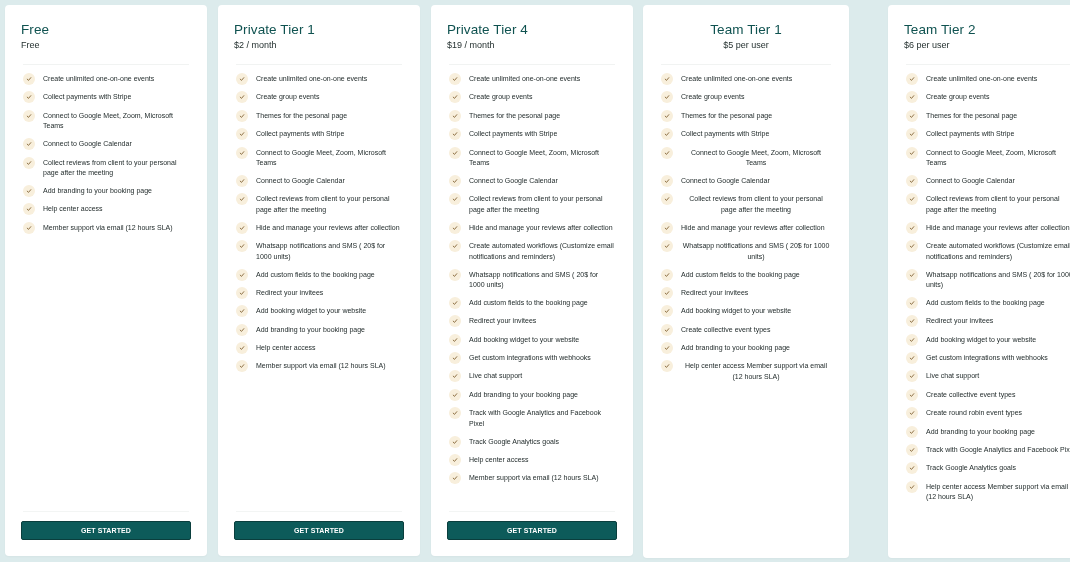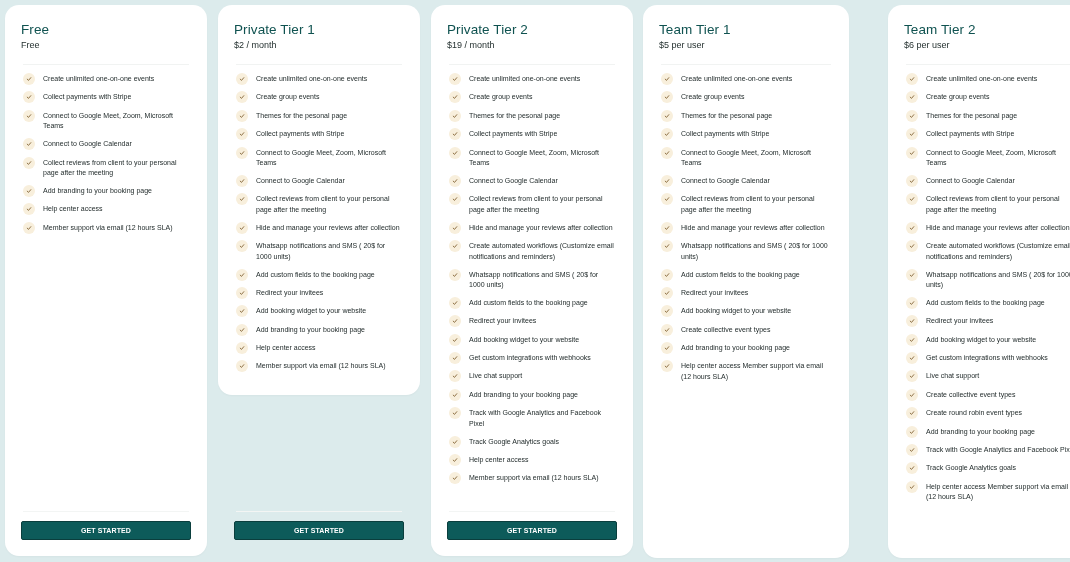--- a/index.html
+++ b/index.html
@@ -6,21 +6,21 @@
   html, body { width: 1070px; height: 562px; overflow: hidden; }
   body {
     background: #dcebec;
     font-family: "DejaVu Sans", "Liberation Sans", sans-serif;
     position: relative;
   }
   .card {
     position: absolute;
     top: 5px;
     background: #ffffff;
-    border-radius: 14px;
+    border-radius: 4px;
     padding: 17px 16px 0 16px;
     box-shadow: 0 1px 2px rgba(0,0,0,0.03);
   }
   .card-title {
     font-family: "Liberation Sans", sans-serif;
     font-size: 13.5px;
     color: #0f5250;
     font-weight: 400;
     letter-spacing: 0.1px;
     line-height: 16px;
@@ -161,21 +161,21 @@
             <path d="M2 5.2 L4.2 7.3 L8 2.8" fill="none" stroke="#7a5a2a" stroke-width="1.4" stroke-linecap="round" stroke-linejoin="round"></path>
           </svg>
         </span>
         <span class="feature-text">Member support via email (12 hours SLA)</span>
       </li>
     </ul>
   <div class="footer-divider" style="top:506px;"></div>
   <div class="cta" style="top:516px;">GET STARTED</div>
 </div>
 
-<div class="card" style="left:218px; width:202px; height:390px;">
+<div class="card" style="left:218px; width:202px; height:551px;">
   <div class="card-title">Private Tier 1</div>
   <div class="card-price">$2 / month</div>
   <div class="divider"></div>
   <ul class="features">
       <li class="feature">
         <span class="check">
           <svg viewBox="0 0 10 10">
             <path d="M2 5.2 L4.2 7.3 L8 2.8" fill="none" stroke="#7a5a2a" stroke-width="1.4" stroke-linecap="round" stroke-linejoin="round"></path>
           </svg>
         </span>
@@ -292,21 +292,21 @@
           </svg>
         </span>
         <span class="feature-text">Member support via email (12 hours SLA)</span>
       </li>
     </ul>
   <div class="footer-divider" style="top:506px;"></div>
   <div class="cta" style="top:516px;">GET STARTED</div>
 </div>
 
 <div class="card" style="left:431px; width:202px; height:551px;">
-  <div class="card-title">Private Tier 2</div>
+  <div class="card-title">Private Tier 4</div>
   <div class="card-price">$19 / month</div>
   <div class="divider"></div>
   <ul class="features">
       <li class="feature">
         <span class="check">
           <svg viewBox="0 0 10 10">
             <path d="M2 5.2 L4.2 7.3 L8 2.8" fill="none" stroke="#7a5a2a" stroke-width="1.4" stroke-linecap="round" stroke-linejoin="round"></path>
           </svg>
         </span>
         <span class="feature-text">Create unlimited one-on-one events</span>
@@ -461,21 +461,21 @@
             <path d="M2 5.2 L4.2 7.3 L8 2.8" fill="none" stroke="#7a5a2a" stroke-width="1.4" stroke-linecap="round" stroke-linejoin="round"></path>
           </svg>
         </span>
         <span class="feature-text">Member support via email (12 hours SLA)</span>
       </li>
     </ul>
   <div class="footer-divider" style="top:506px;"></div>
   <div class="cta" style="top:516px;">GET STARTED</div>
 </div>
 
-<div class="card" style="left:643px; width:206px; height:553px;">
+<div class="card" style="left:643px; width:206px; height:553px;text-align:center;">
   <div class="card-title">Team Tier 1</div>
   <div class="card-price">$5 per user</div>
   <div class="divider"></div>
   <ul class="features">
       <li class="feature">
         <span class="check">
           <svg viewBox="0 0 10 10">
             <path d="M2 5.2 L4.2 7.3 L8 2.8" fill="none" stroke="#7a5a2a" stroke-width="1.4" stroke-linecap="round" stroke-linejoin="round"></path>
           </svg>
         </span>

